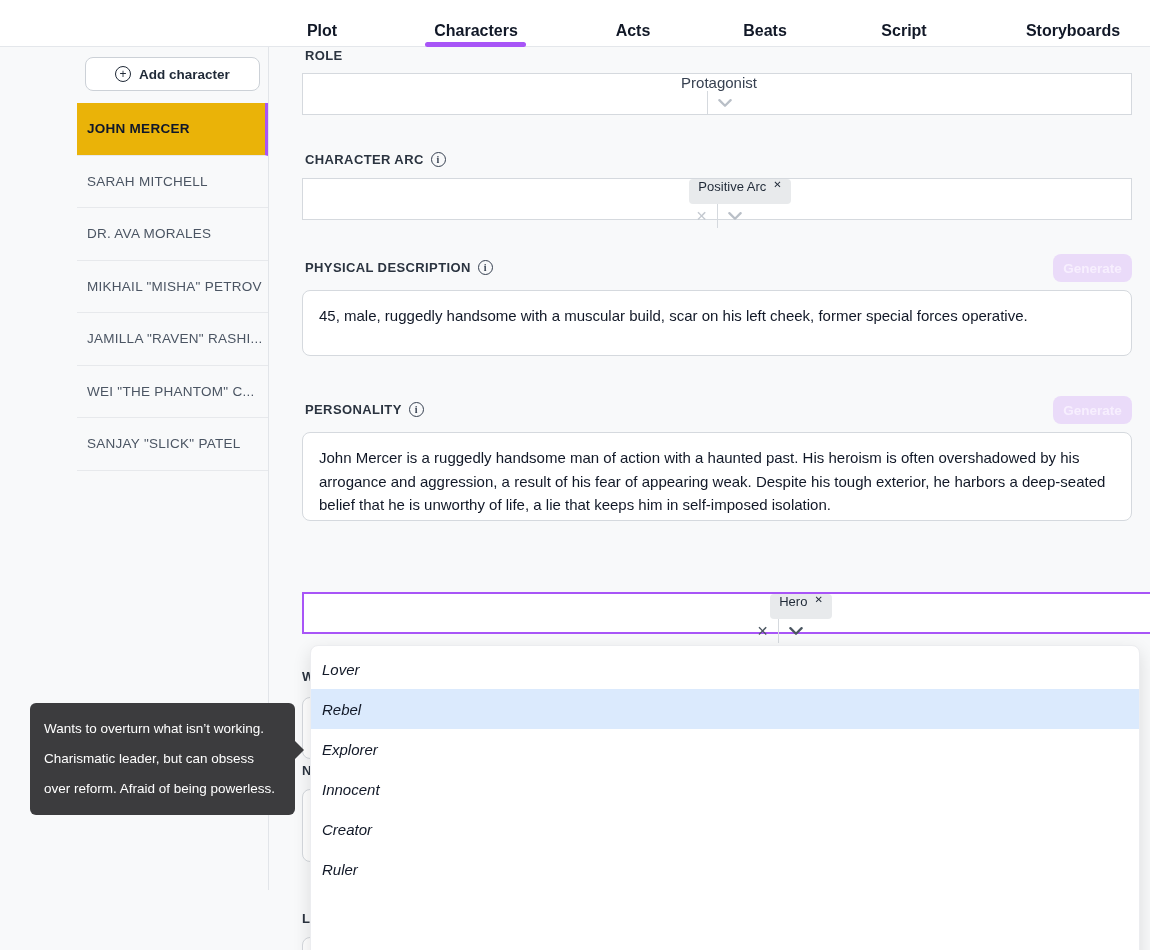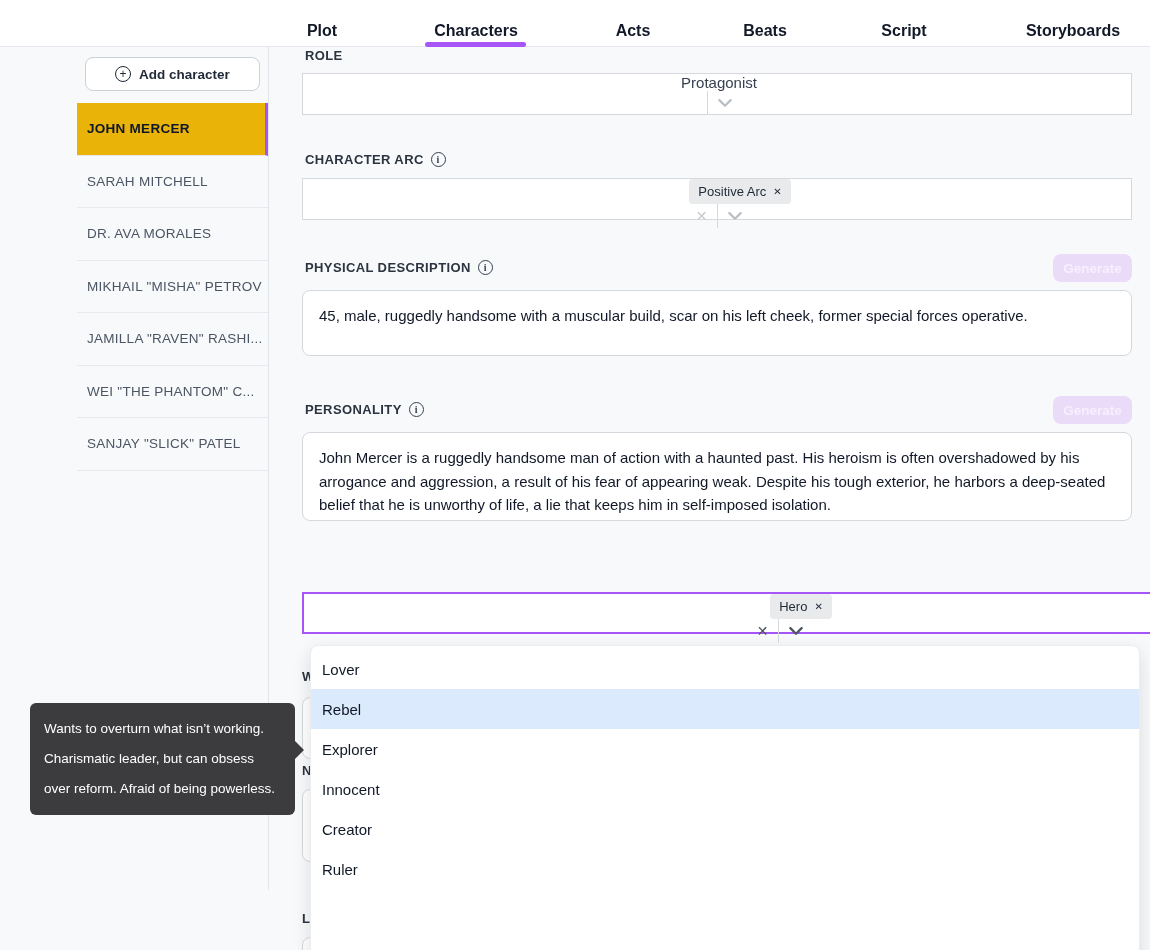--- a/index.html
+++ b/index.html
@@ -39,21 +39,21 @@
   .info-icon { width:15px; height:15px; border:1.3px solid #374151; border-radius:50%;
     display:inline-flex; align-items:center; justify-content:center;
     font-size:10px; font-style:normal; font-weight:600; color:#374151; cursor:pointer;
     font-family:"Liberation Serif","DejaVu Serif",serif; }
   .select { background:#fff; border:1px solid #d5d9de; border-radius:0; height:42px;
     display:flex; align-items:center; padding:0 12px 16px 16px; cursor:pointer;flex-direction:column; }
   .select.focused { border:2px solid #a855f7; }
   .select .grow { flex:1; display:flex; align-items:center; }
   .select-value { font-size:15px; color:#374151; }
   .chip { background:#e8eaec; border-radius:4px; height:25px; padding:0 9px;
-    display:inline-flex; align-items:center; gap:7px; font-size:13px; color:#1f2937;margin-left:42px; }
+    display:inline-flex; gap:7px; font-size:13px; color:#1f2937;margin-left:42px; }
   .chip .x { font-size:10px; font-weight:700; color:#1f2937; cursor:pointer; }
   .ctl { display:flex; align-items:center; gap:10px; }
   .clear-x { font-size:14px; font-weight:700; cursor:pointer; }
   .clear-x.light { color:#c4c9d0; }
   .clear-x.dark { color:#4a5560; }
   .ctl-div { width:1px; height:24px; background:#d5d9de; }
   .chev { width:14px; height:9px; cursor:pointer; }
   .chev polyline { fill:none; stroke-width:2; stroke-linecap:round; stroke-linejoin:round; }
   .chev.light polyline { stroke:#b9bfc7; }
   .chev.dark polyline { stroke:#4a5560; }
@@ -66,21 +66,21 @@
   
   .bg-label { position:absolute; font-size:13px; font-weight:600; color:#2b3440; }
   .bg-input { position:absolute; left:0; width:830px; background:#fff;
     border:1px solid #d5d9de; border-radius:8px; }
 
   
   .dropdown { position:absolute; left:310px; top:645px; width:830px; height:335px;
     background:#fff; border:1px solid #ecedf0; border-radius:8px;
     box-shadow:0 6px 18px rgba(0,0,0,.12); z-index:20; padding-top:3px; }
   .opt { height:40px; display:flex; align-items:center; padding-left:11px;
-    font-size:15px; color:#111827; cursor:pointer; }
+    font-size:15px; color:#111827; cursor:pointer;font-style:italic; }
   .opt.highlighted { background:#dbeafd; }
 
   
   .tooltip { position:absolute; left:30px; top:703px; width:265px; z-index:30;
     background:#3c3c3e; color:#fff; border-radius:6px; padding:11px 14px;
     font-size:13.5px; line-height:30px; }
   .tooltip-arrow { position:absolute; right:-9px; top:37px; width:0; height:0;
     border-top:10px solid transparent; border-bottom:10px solid transparent;
     border-left:10px solid #3c3c3e; }
 </style>

